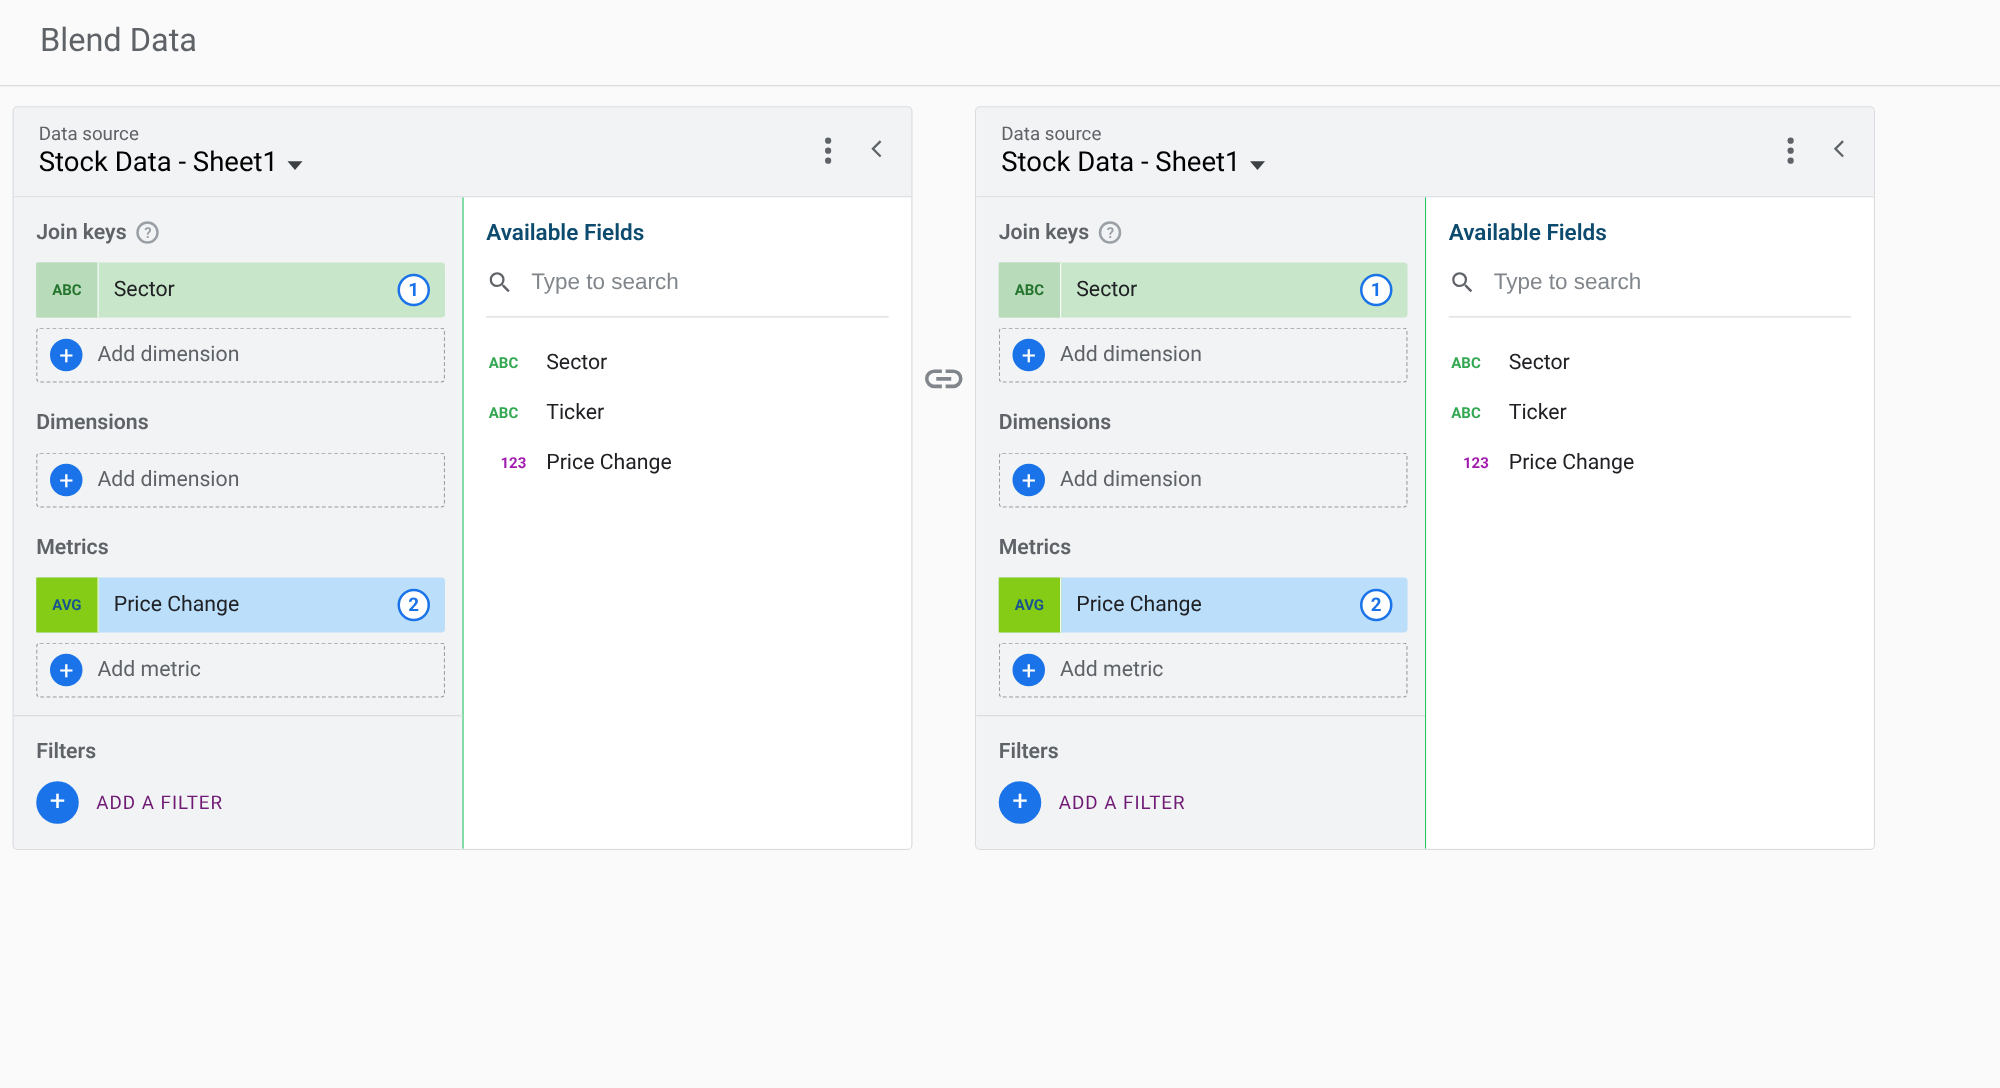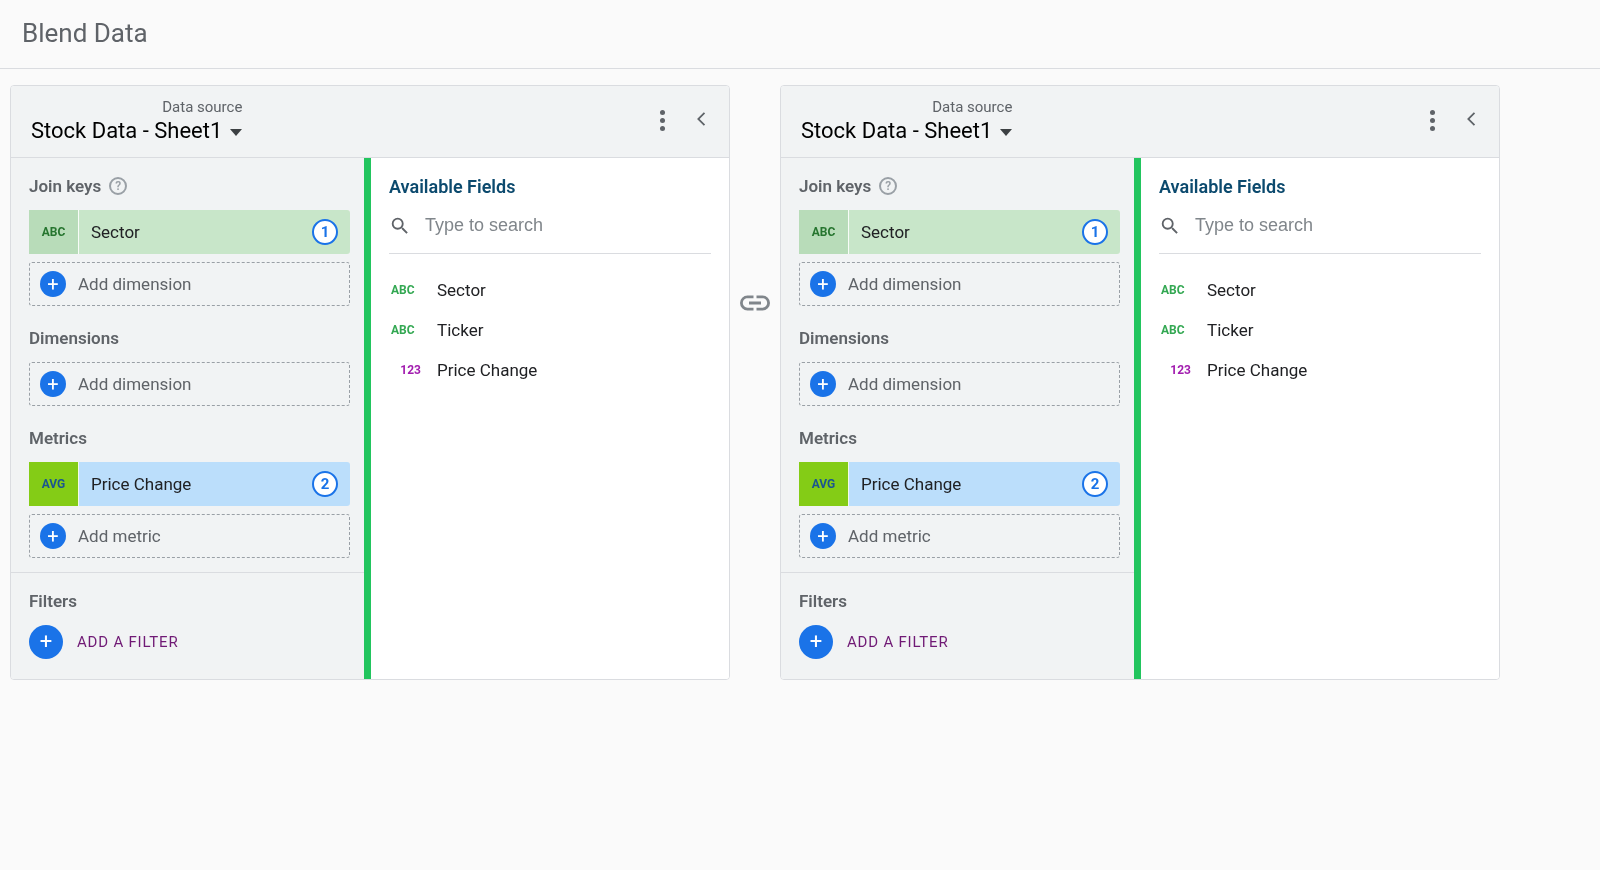--- a/index.html
+++ b/index.html
@@ -7,21 +7,21 @@
     font-family: 'Google Sans', Roboto, Arial, sans-serif;
     background: #fafafa;
     color: #202124;
     width: 1600px;
     height: 870px;
     overflow: hidden;
   }
   .page-title {
     font-size: 26px;
     color: #5f6368;
-    padding: 18px 16px 20px 22px;
+    padding: 18px 16px 20px 32px;
     font-weight: 400;
   }
   .divider-h {
     height: 1px;
     background: #dadce0;
     width: 100%;
   }
   .workspace {
     display: flex;
     align-items: flex-start;
@@ -36,21 +36,21 @@
     overflow: hidden;
   }
   .panel-header {
     background: #f1f3f4;
     padding: 12px 16px 14px 20px;
     border-bottom: 1px solid #dadce0;
     display: flex;
     align-items: center;
     justify-content: space-between;
   }
-  .ds-block { display:flex; flex-direction:column;align-items:flex-end; }
+  .ds-block { display:flex; flex-direction:column; }
   .ds-label {
     font-size: 15px;
     color: #5f6368;
     margin-bottom: 2px;
   }
   .ds-name-row {
     display: flex;
     align-items: center;
     gap: 8px;
   }
@@ -75,21 +75,21 @@
     padding:4px;
   }
   .kebab span {
     width:5px; height:5px; background:#5f6368; border-radius:50%;
   }
   .chev-left svg { width:22px; height:22px; }
   .panel-body { display:flex; }
   .config-col {
     width: 360px;
     background: #f1f3f4;
-    border-right: 7px solid #22c55e;
+    border-right: 1px solid #22c55e;
     padding: 18px 14px 20px 18px;
   }
   .fields-col {
     flex:1;
     padding: 18px 18px 20px 18px;
     background:#fff;
   }
   .section-title {
     font-size: 17px;
     font-weight: 600;

